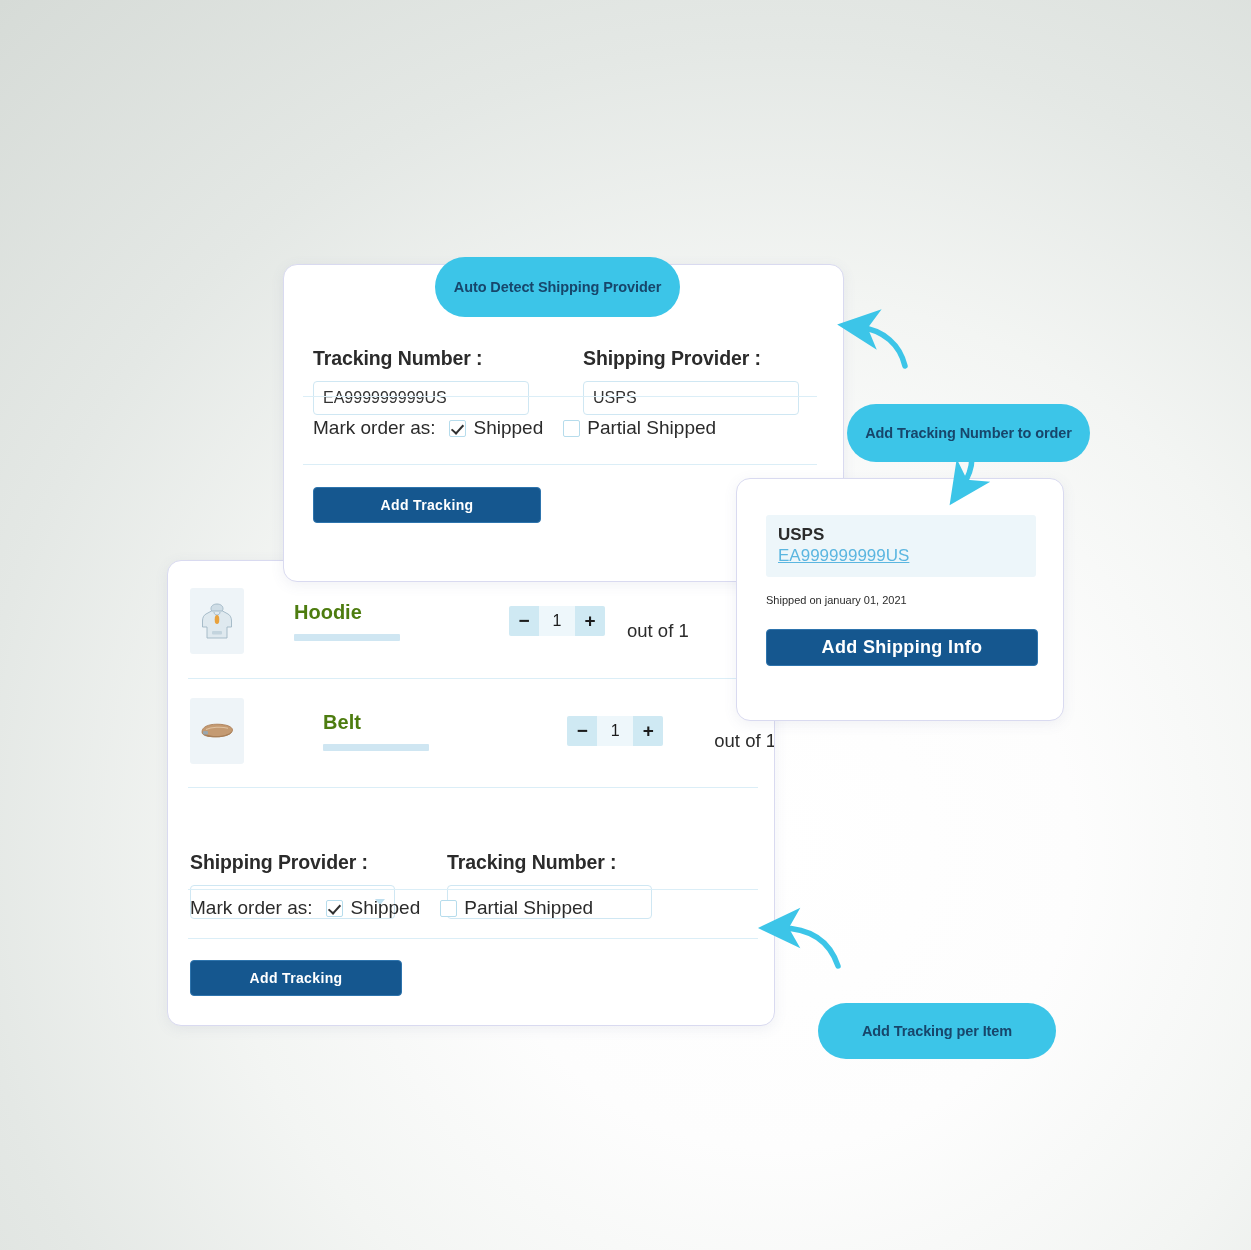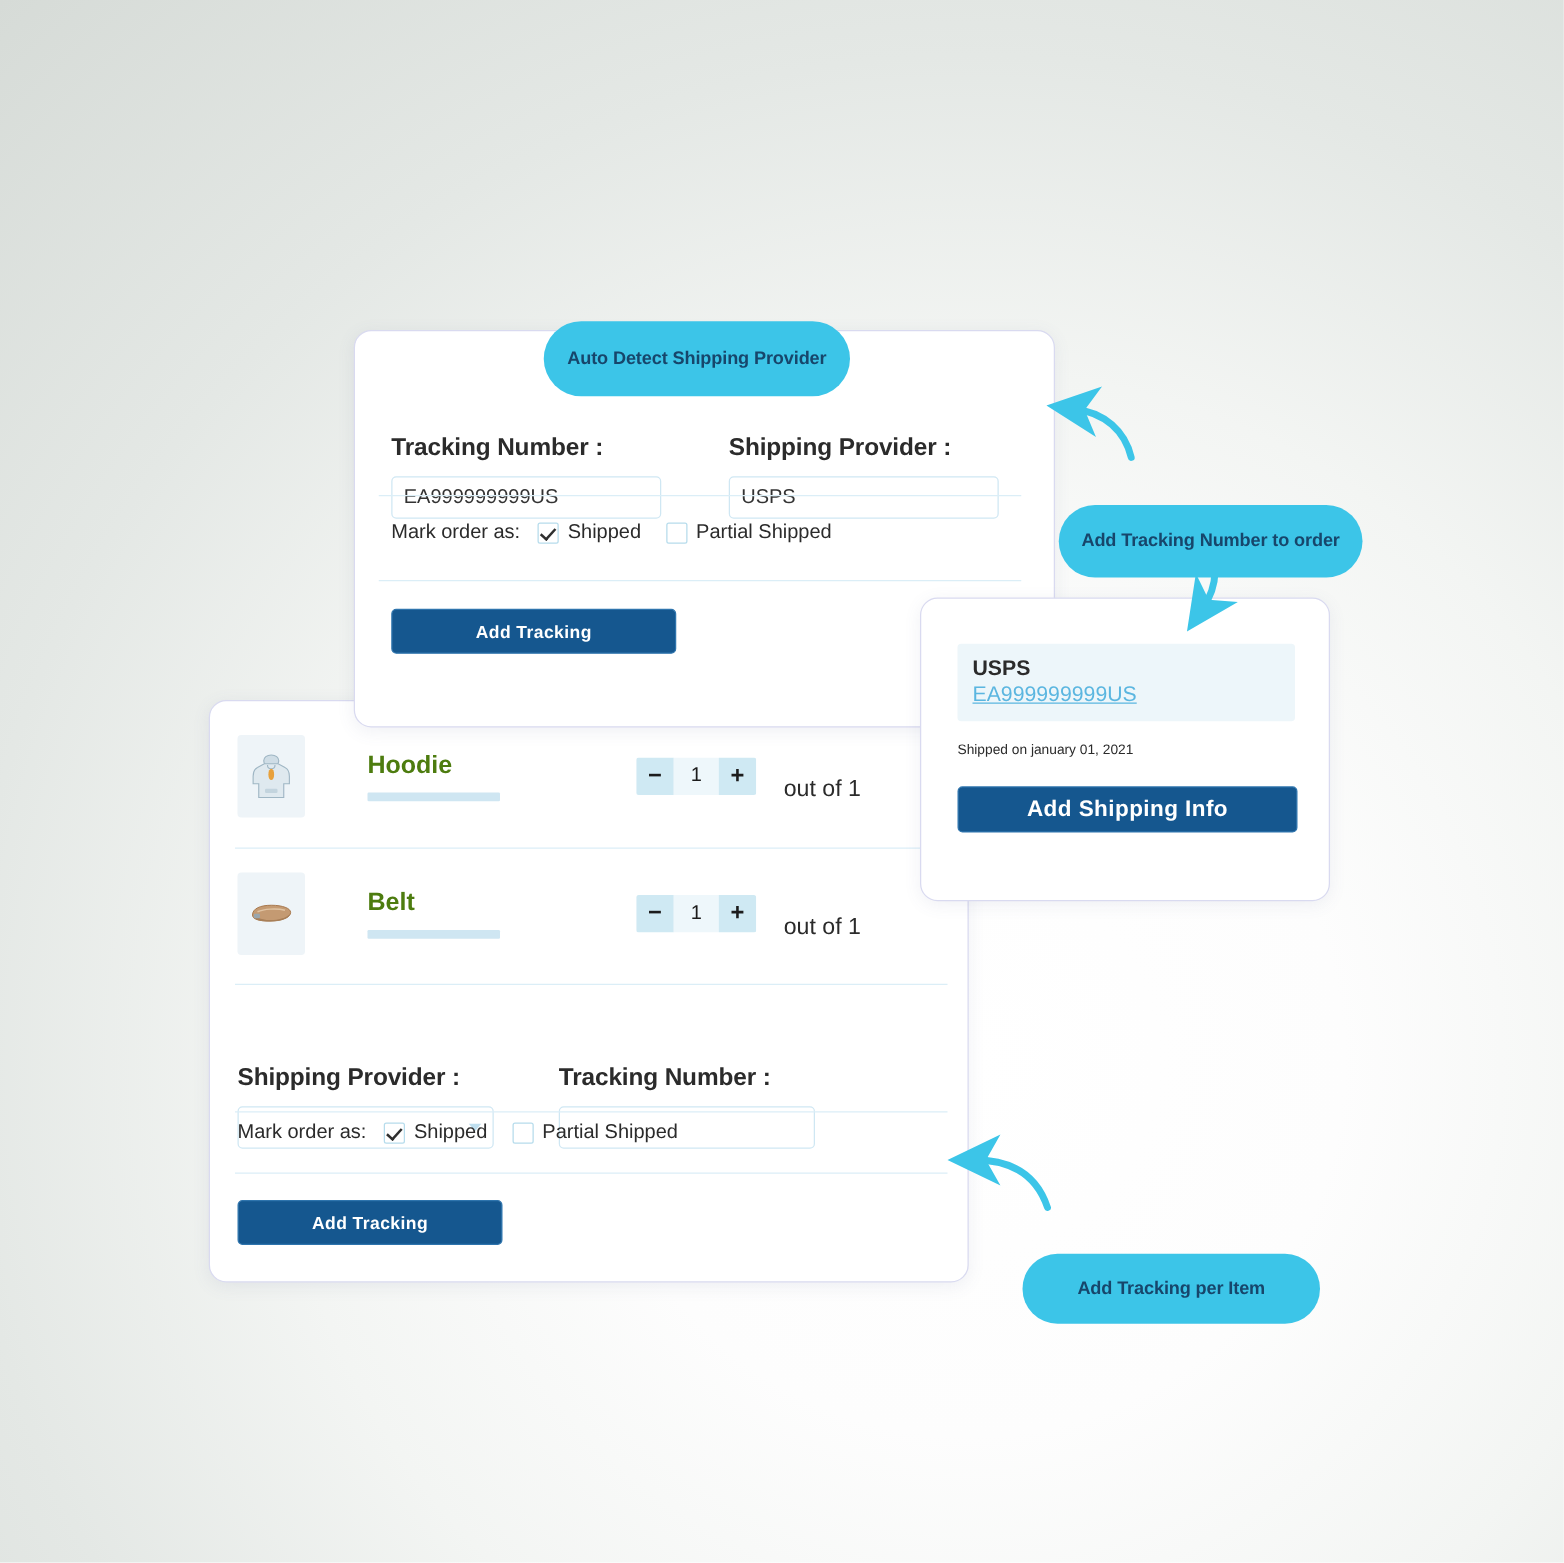--- a/index.html
+++ b/index.html
@@ -81,21 +81,21 @@
     background: #dbeef7;
   }
 
   .markrow {
     position: absolute;
     display: flex;
     align-items: center;
     white-space: nowrap;
   }
   .mark-label {
-    font-size: 16px;
+    font-size: 19px;
     font-weight: 400;
     color: #2b2b2b;
   }
   .cbox {
     display: inline-block;
     width: 17px;
     height: 17px;
     border: 1px solid #b6dcec;
     border-radius: 2px;
     background: #fff;
@@ -107,21 +107,21 @@
     position: absolute;
     left: 4px;
     top: 1px;
     width: 5px;
     height: 10px;
     border: solid #2f2f2f;
     border-width: 0 2px 2px 0;
     transform: rotate(42deg);
   }
   .cb-text {
-    font-size: 16px;
+    font-size: 19px;
     color: #2b2b2b;
     margin-left: 7px;
   }
 
   .btn-primary {
     position: absolute;
     background: #15578f;
     border: 1px solid #2e74ad;
     border-radius: 4px;
     color: #ffffff;
@@ -355,21 +355,21 @@
       <div class="stepper">
         <div class="step-btn">−</div>
         <div class="step-val">1</div>
         <div class="step-btn">+</div>
       </div>
       <div class="outof">out of 1</div>
     </div>
 
     <div class="hr" style="left:20px; top:117px; width:570px;"></div>
 
-    <div class="item-row" style="top:122px;">
+    <div class="item-row" style="top:122px;justify-content:space-between;">
       <div class="thumb">
         <svg width="40" height="26" viewBox="0 0 40 26">
           <path d="M5 14 C5 9 11 6.2 20 6.2 C29 6.2 35.5 8.6 35.5 12 C35.5 15.6 29 18.8 19 18.8 C10 18.8 5 17.4 5 14 Z" fill="#c49a72" stroke="#a8794f" stroke-width="0.8"></path>
           <path d="M6 14.4 C10 17.4 17 18.4 22 18 C28 17.5 33 15.6 35.2 13.2 C34.4 16.6 28.4 19.2 19.2 19.2 C10.4 19.2 6 17.6 6 14.4 Z" fill="#a87f58"></path>
           <path d="M9 11.4 C14 9.2 24 8.4 31 10.2" fill="none" stroke="#e0c3a2" stroke-width="1.1"></path>
           <rect x="6" y="13" width="5" height="3.6" rx="1" fill="#9aa6ad"></rect>
         </svg>
       </div>
       <div class="item-name-wrap">
         <div class="item-name">Belt</div>

